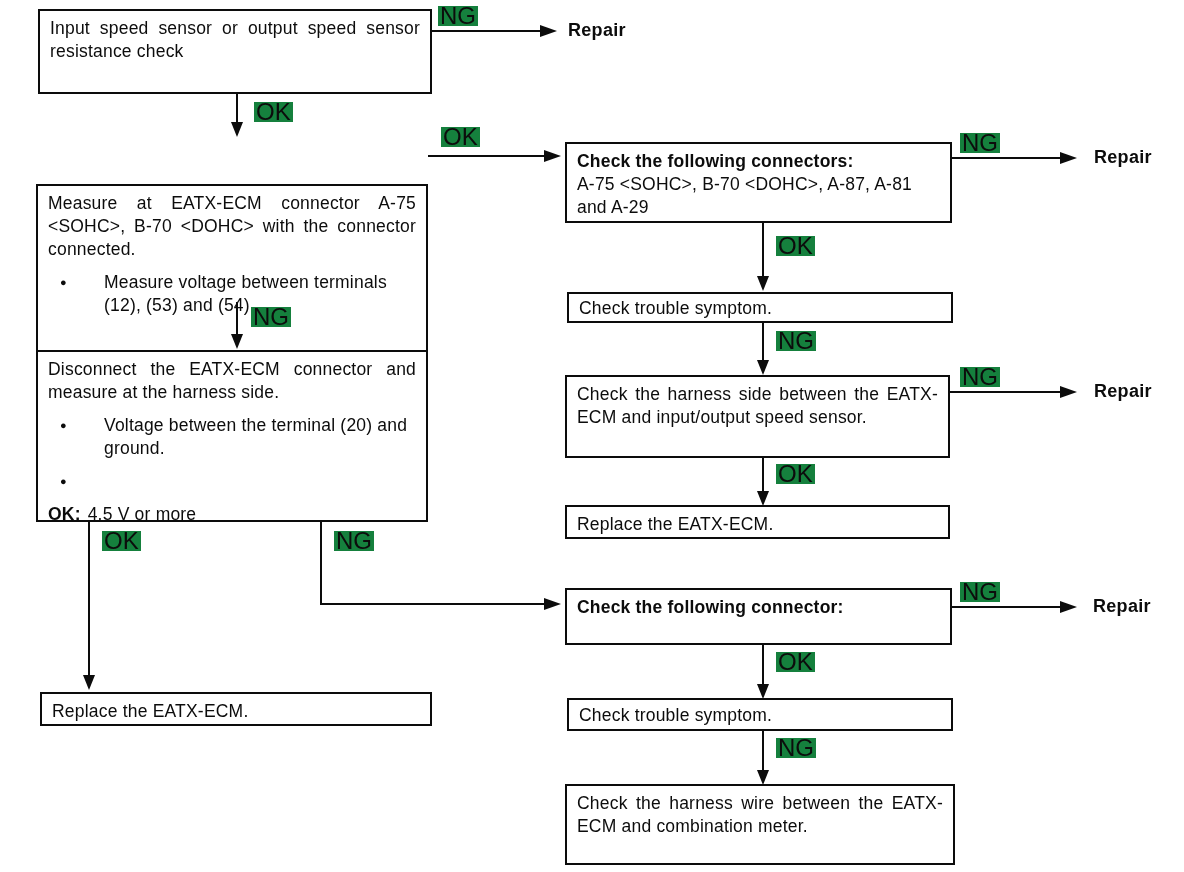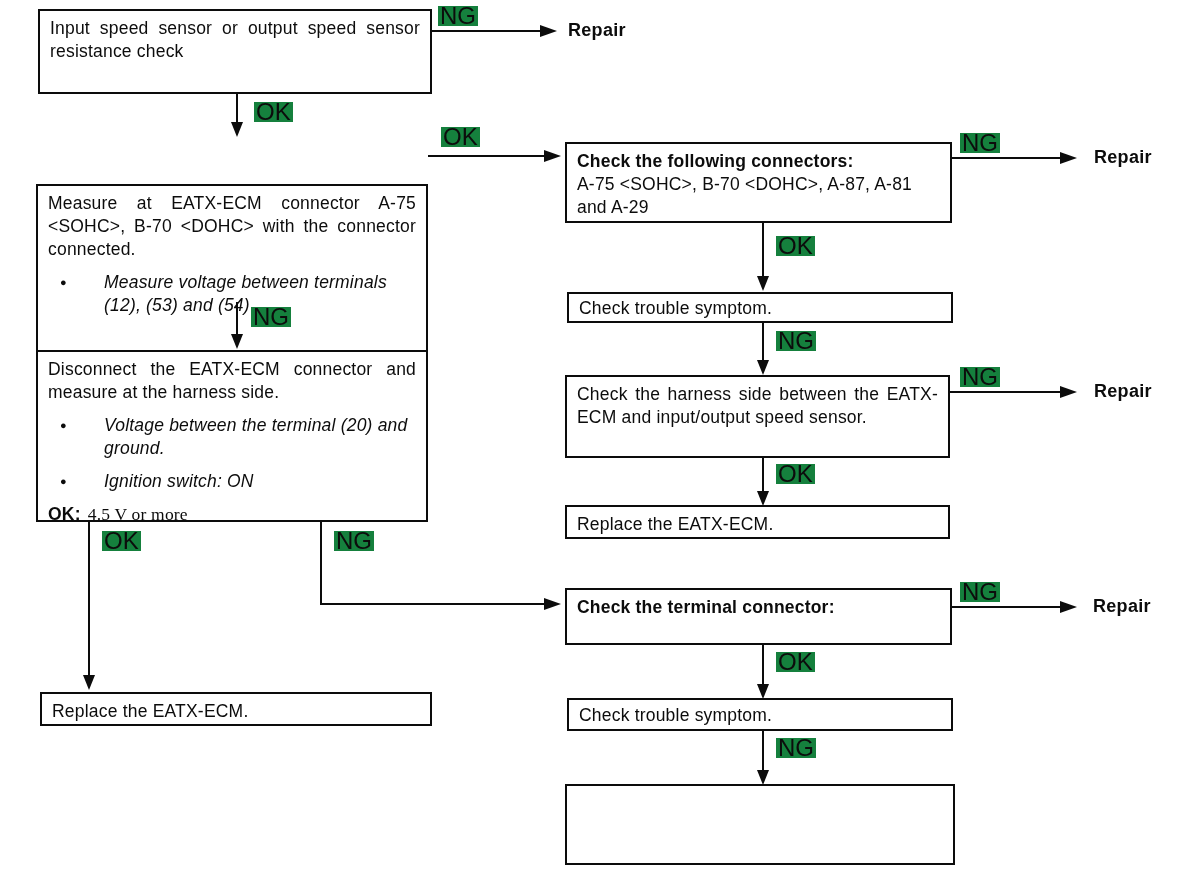--- a/index.html
+++ b/index.html
@@ -18,23 +18,23 @@
     box-sizing:border-box;
     font-size:17.5px;
     line-height:23px;
     padding:6px 10px 4px 10px;
     letter-spacing:0.2px;
   }
   .just{text-align:justify;}
   .btitle{font-weight:bold;}
   .bullet-row{display:flex;margin-top:10px;}
   .bullet-dot{width:44px;flex:0 0 44px;padding-left:12px;font-size:11px;line-height:23px;}
-  .bullet-text{flex:1;font-style:italic;}
+  .bullet-text{flex:1;}
   .okline{margin-top:10px;}
-  .okline .okv{margin-left:7px;font-family:Liberation Serif, serif;}
+  .okline .okv{margin-left:7px;}
   .hline{position:absolute;height:2px;background:#0c0c0c;}
   .vline{position:absolute;width:2px;background:#0c0c0c;}
   .ah-right{
     position:absolute;width:0;height:0;
     border-top:6px solid transparent;
     border-bottom:6px solid transparent;
     border-left:17px solid #0c0c0c;
   }
   .ah-down{
     position:absolute;width:0;height:0;
@@ -73,21 +73,20 @@
   </div>
 
   <div class="fbox" style="left:36px;top:350px;width:392px;height:172px;">
     <div class="just">Disconnect the EATX-ECM connector and measure at the harness side.</div>
     <div class="bullet-row">
       <span class="bullet-dot">●</span>
       <span class="bullet-text">Voltage between the terminal (20) and ground.</span>
     </div>
     <div class="bullet-row">
       <span class="bullet-dot">●</span>
-      <span class="bullet-text">Ignition switch: ON</span>
     </div>
     <div class="okline">
       <span class="btitle">OK:</span><span class="okv">4.5 V or more</span>
     </div>
   </div>
 
   <div class="fbox" style="left:40px;top:692px;width:392px;height:34px;">
     <span>Replace the EATX-ECM.</span>
   </div>
 
@@ -102,28 +101,29 @@
 
   <div class="fbox just" style="left:565px;top:375px;width:385px;height:83px;">
     <span>Check the harness side between the EATX-ECM and input/output speed sensor.</span>
   </div>
 
   <div class="fbox" style="left:565px;top:505px;width:385px;height:34px;">
     <span>Replace the EATX-ECM.</span>
   </div>
 
   <div class="fbox" style="left:565px;top:588px;width:387px;height:57px;">
-    <div class="btitle">Check the terminal connector:</div>
+    <div class="btitle">Check the following connector:</div>
   </div>
 
   <div class="fbox" style="left:567px;top:698px;width:386px;height:33px;padding-top:4px;">
     <span>Check trouble symptom.</span>
   </div>
 
   <div class="fbox" style="left:565px;top:784px;width:390px;height:81px;">
+    <div class="just">Check the harness wire between the EATX-ECM and combination meter.</div>
   </div>
 
   <div class="hline" style="left:432px;top:30px;width:110px;"></div>
   <div class="ah-right" style="left:540px;top:25px;"></div>
   <div class="elabel" style="left:438px;top:6px;">NG</div>
   <div class="rlabel" style="left:568px;top:20px;">Repair</div>
 
   <div class="vline" style="left:236px;top:94px;height:31px;"></div>
   <div class="ah-down" style="left:231px;top:122px;"></div>
   <div class="elabel" style="left:254px;top:102px;">OK</div>

